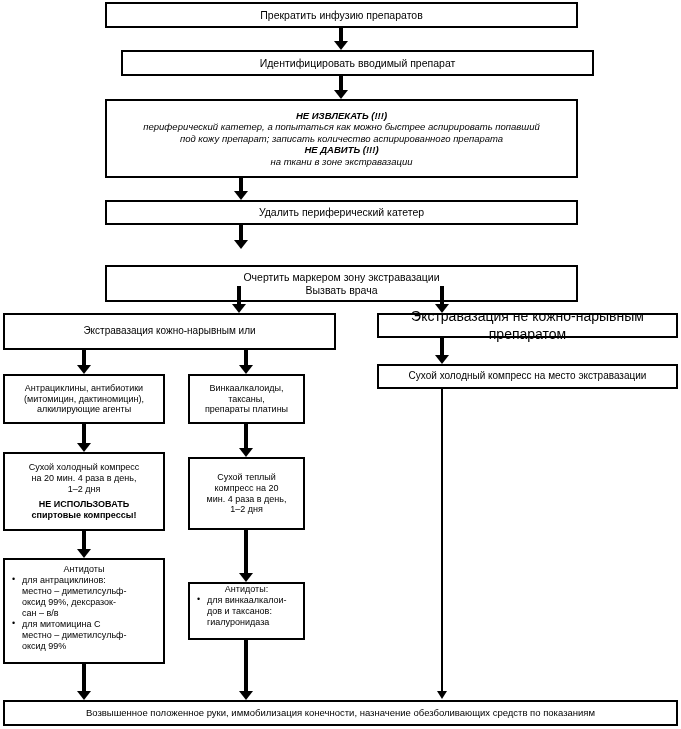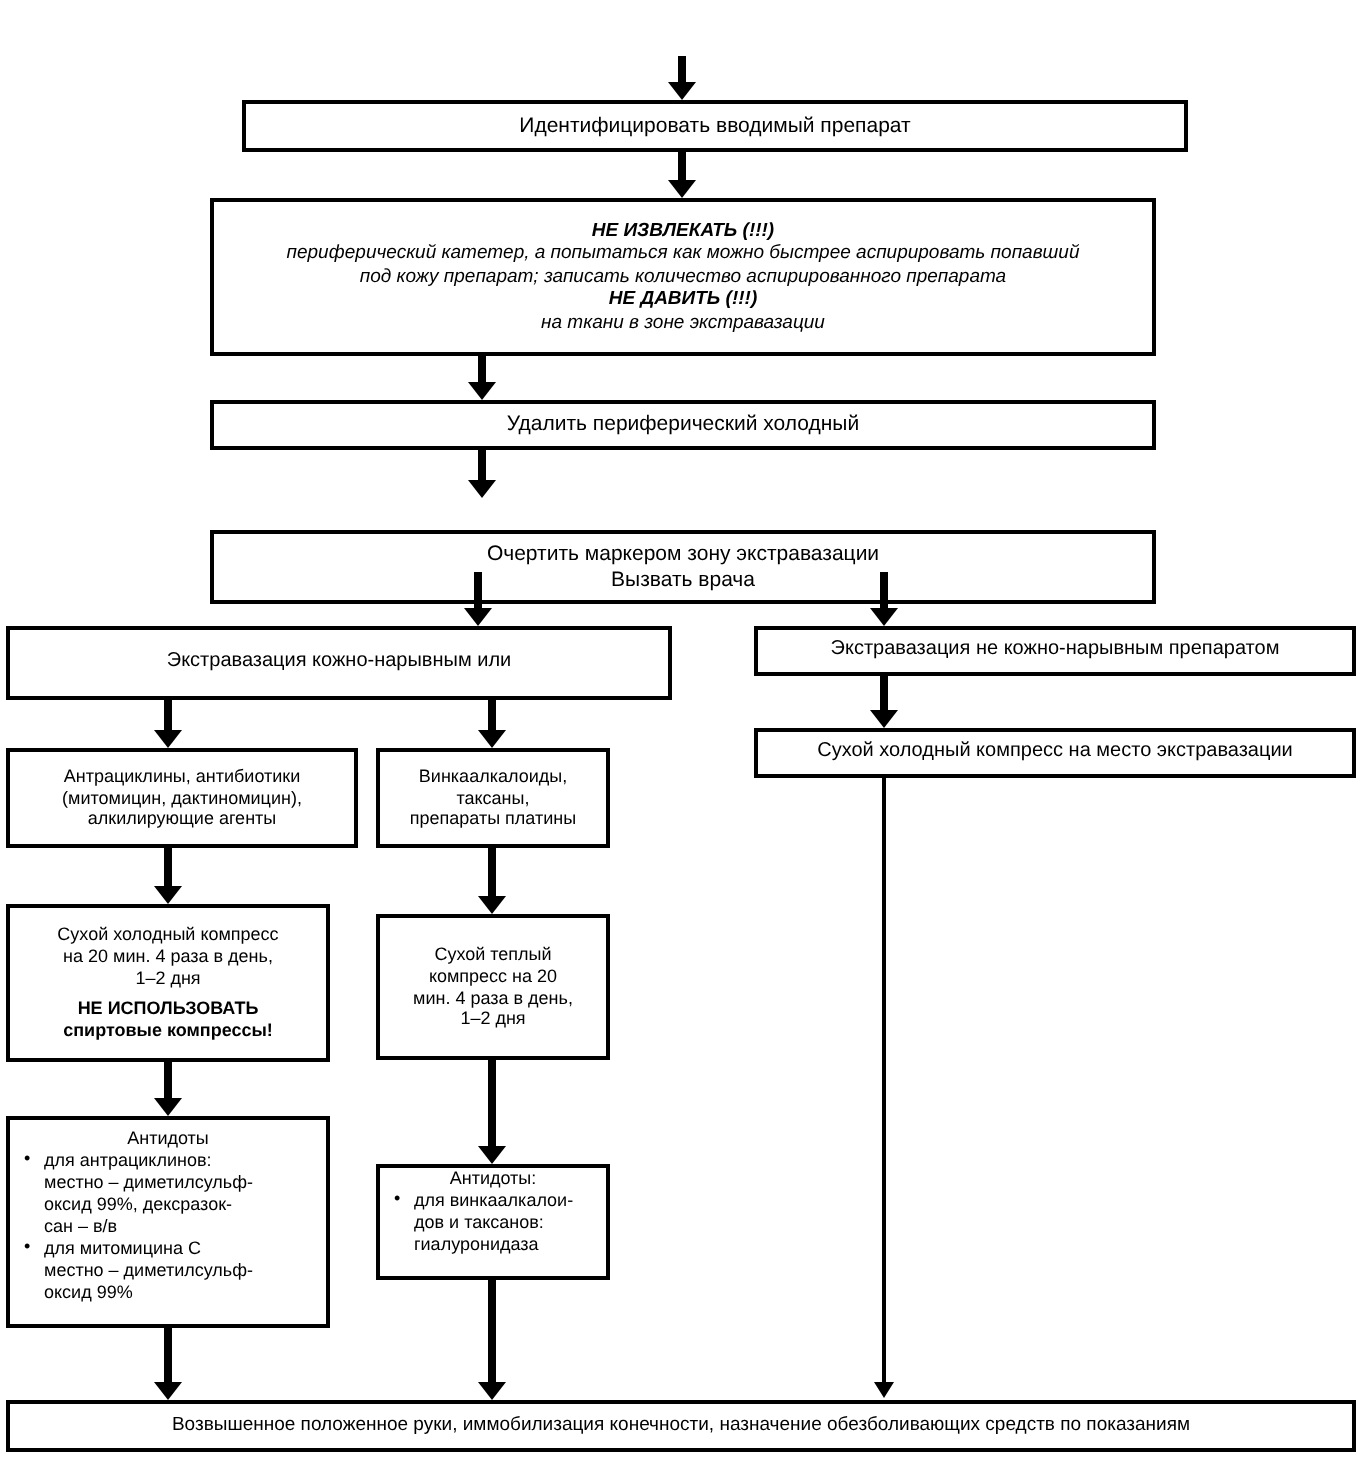--- a/index.html
+++ b/index.html
@@ -88,20 +88,23 @@
   .bullets .cont {
     display: block;
     padding-left: 10px;
   }
 </style>
 </head>
 <body>
 
 <div id="chart">
 
+  <div class="box" style="left:105px; top:2px; width:473px; height:26px; font-size:10.5px;">
+    <span class="ln">Прекратить инфузию препаратов</span>
+  </div>
 
   <div class="arr" style="left:334px; top:28px; width:14px; height:22px;">
     <div class="stem" style="width:4px; height:14px;"></div>
     <div class="head"></div>
   </div>
 
   <div class="box" style="left:105px; top:50px; width:473px; height:26px; font-size:10.5px;margin-left:16px;">
     <span class="ln">Идентифицировать вводимый препарат</span>
   </div>
 
@@ -117,21 +120,21 @@
     <span class="ln b">НЕ ДАВИТЬ (!!!)</span>
     <span class="ln">на ткани в зоне экстравазации</span>
   </div>
 
   <div class="arr" style="left:234px; top:178px; width:14px; height:22px;">
     <div class="stem" style="width:4px; height:14px;"></div>
     <div class="head"></div>
   </div>
 
   <div class="box" style="left:105px; top:200px; width:473px; height:25px; font-size:10.5px;">
-    <span class="ln">Удалить периферический холодный</span>
+    <span class="ln">Удалить периферический катетер</span>
   </div>
 
   <div class="arr" style="left:234px; top:225px; width:14px; height:24px;">
     <div class="stem" style="width:4px; height:16px;"></div>
     <div class="head"></div>
   </div>
 
   <div class="box" style="left:105px; top:249px; width:473px; height:37px; font-size:10.5px;margin-top:16px;">
     <span class="ln">Очертить маркером зону экстравазации</span>
     <span class="ln">Вызвать врача</span>
@@ -143,21 +146,21 @@
   </div>
   <div class="arr" style="left:435px; top:286px; width:14px; height:27px;">
     <div class="stem" style="width:4px; height:19px;"></div>
     <div class="head"></div>
   </div>
 
   <div class="box" style="left:3px; top:313px; width:333px; height:37px; font-size:10px;">
     <span class="ln">Экстравазация кожно-нарывным или</span>
   </div>
 
-  <div class="box" style="left:377px; top:313px; width:301px; height:25px; font-size:10px;">
+  <div class="box" style="left:377px; top:313px; width:301px; height:25px; font-size:14px;">
     <span class="ln">Экстравазация не кожно-нарывным препаратом</span>
   </div>
 
   <div class="arr" style="left:435px; top:338px; width:14px; height:26px;">
     <div class="stem" style="width:4px; height:18px;"></div>
     <div class="head"></div>
   </div>
 
   <div class="box" style="left:377px; top:364px; width:301px; height:25px; font-size:10px;">
     <span class="ln">Сухой холодный компресс на место экстравазации</span>
@@ -170,21 +173,21 @@
 
   <div class="arr" style="left:77px; top:350px; width:14px; height:24px;">
     <div class="stem" style="width:4px; height:16px;"></div>
     <div class="head"></div>
   </div>
   <div class="arr" style="left:239px; top:350px; width:14px; height:24px;">
     <div class="stem" style="width:4px; height:16px;"></div>
     <div class="head"></div>
   </div>
 
-  <div class="box" style="left:3px; top:374px; width:176px; height:50px; font-size:9px;">
+  <div class="box" style="left:3px; top:374px; width:162px; height:50px; font-size:9px;">
     <span class="ln">Антрациклины, антибиотики</span>
     <span class="ln">(митомицин, дактиномицин),</span>
     <span class="ln">алкилирующие агенты</span>
   </div>
 
   <div class="box" style="left:188px; top:374px; width:117px; height:50px; font-size:9px;">
     <span class="ln">Винкаалкалоиды,</span>
     <span class="ln">таксаны,</span>
     <span class="ln">препараты платины</span>
   </div>

